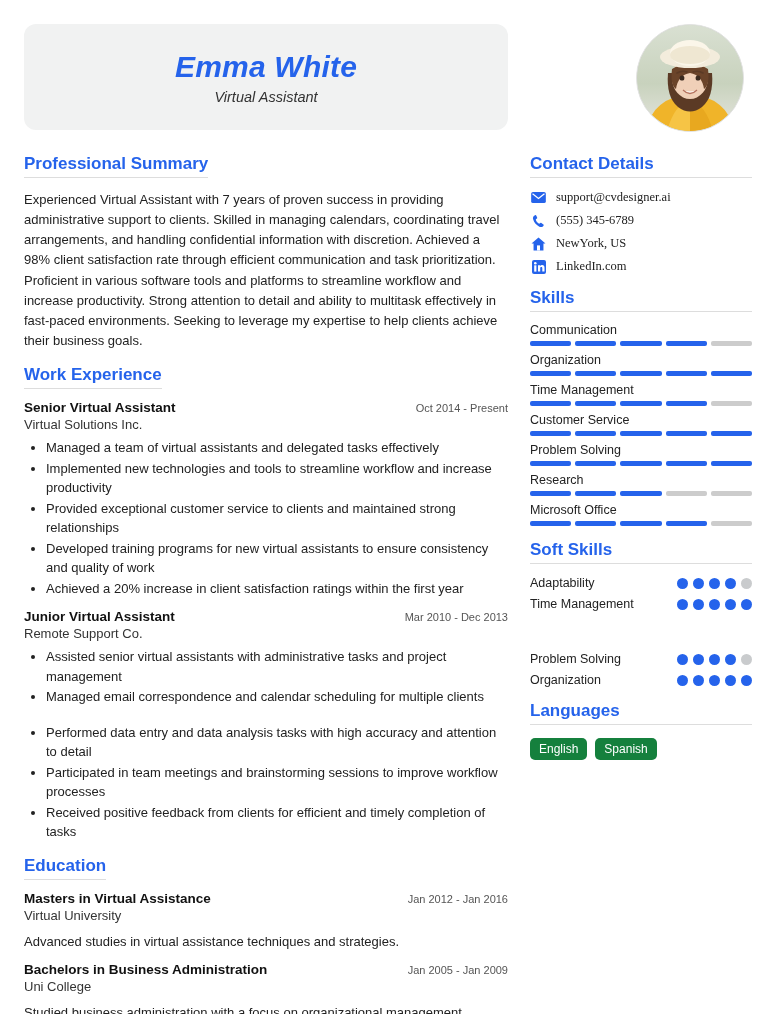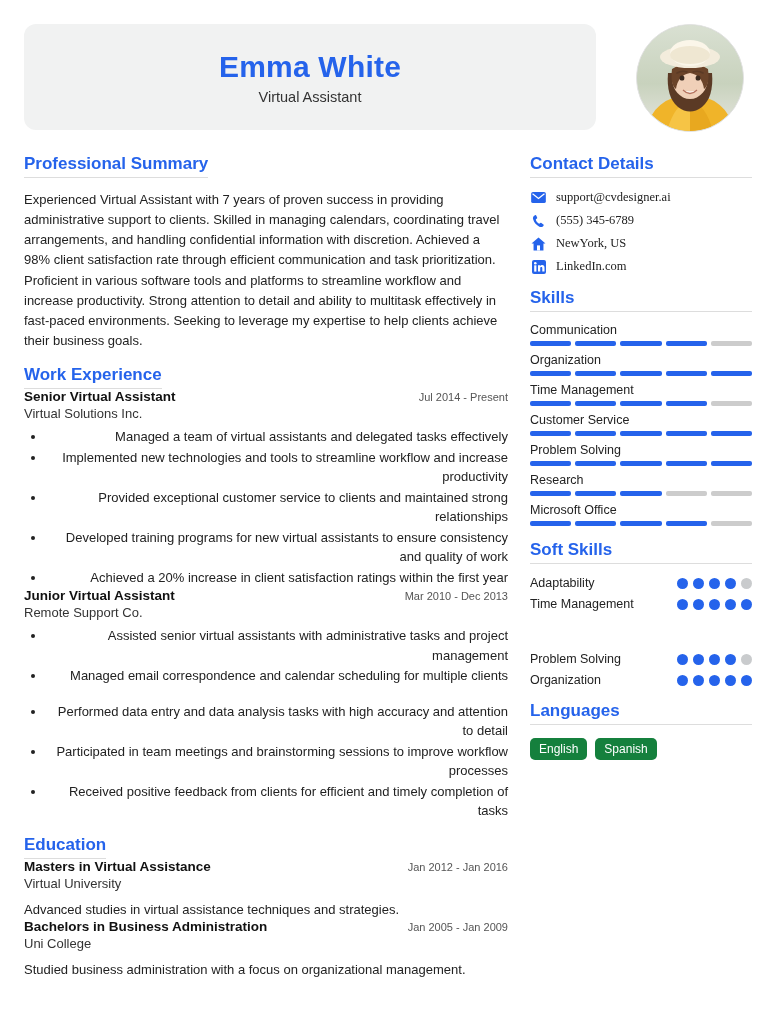--- a/index.html
+++ b/index.html
@@ -24,29 +24,30 @@
   }
 
   
   .header {
     display: flex;
     align-items: flex-start;
     justify-content: space-between;
     height: 116px;
   }
   .name-panel {
-    width: 572px;
+    width: 484px;
     height: 106px;
     background: #f1f2f2;
     border-radius: 12px;
     display: flex;
     flex-direction: column;
     align-items: center;
     justify-content: center;
     box-sizing: border-box;
+    font-style: italic;
   }
   .full-name {
     font-size: 30px;
     font-weight: bold;
     color: #2563eb;
     letter-spacing: 0.2px;
     line-height: 1.2;
   }
   .job-title {
     font-size: 14.5px;
@@ -89,21 +90,21 @@
   
   .summary {
     font-size: 13px;
     line-height: 1.55;
     color: #222222;
     margin-top: 12px;
     text-align: left;
   }
 
   
-  .entry { }
+  .entry { margin-top: 11px; }
   .entry-head {
     display: flex;
     align-items: baseline;
     justify-content: space-between;
   }
   .entry-role {
     font-size: 13.5px;
     font-weight: bold;
     color: #111111;
   }
@@ -120,21 +121,20 @@
   }
   .entry-desc {
     font-size: 13px;
     color: #222222;
     margin-top: 9px;
     line-height: 1.5;
   }
   ul.bullets {
     margin: 6px 0 0 0;
     padding-left: 22px;
-    text-align: right;
   }
   ul.bullets li {
     font-size: 13px;
     line-height: 1.5;
     color: #222222;
     margin-bottom: 1px;
   }
   ul.bullets li.spaced { margin-top: 16px; }
 
   
@@ -272,21 +272,21 @@
         <div class="sec-title">Professional Summary</div>
         <div class="summary">Experienced Virtual Assistant with 7 years of proven success in providing administrative support to clients. Skilled in managing calendars, coordinating travel arrangements, and handling confidential information with discretion. Achieved a 98% client satisfaction rate through efficient communication and task prioritization. Proficient in various software tools and platforms to streamline workflow and increase productivity. Strong attention to detail and ability to multitask effectively in fast-paced environments. Seeking to leverage my expertise to help clients achieve their business goals.</div>
       </div>
 
       <div class="section">
         <div class="sec-title">Work Experience</div>
 
         <div class="entry">
           <div class="entry-head">
             <div class="entry-role">Senior Virtual Assistant</div>
-            <div class="entry-date">Jul 2014 - Present</div>
+            <div class="entry-date">Oct 2014 - Present</div>
           </div>
           <div class="entry-org">Virtual Solutions Inc.</div>
           <ul class="bullets">
             <li>Managed a team of virtual assistants and delegated tasks effectively</li>
             <li>Implemented new technologies and tools to streamline workflow and increase productivity</li>
             <li>Provided exceptional customer service to clients and maintained strong relationships</li>
             <li>Developed training programs for new virtual assistants to ensure consistency and quality of work</li>
             <li>Achieved a 20% increase in client satisfaction ratings within the first year</li>
           </ul>
         </div>

